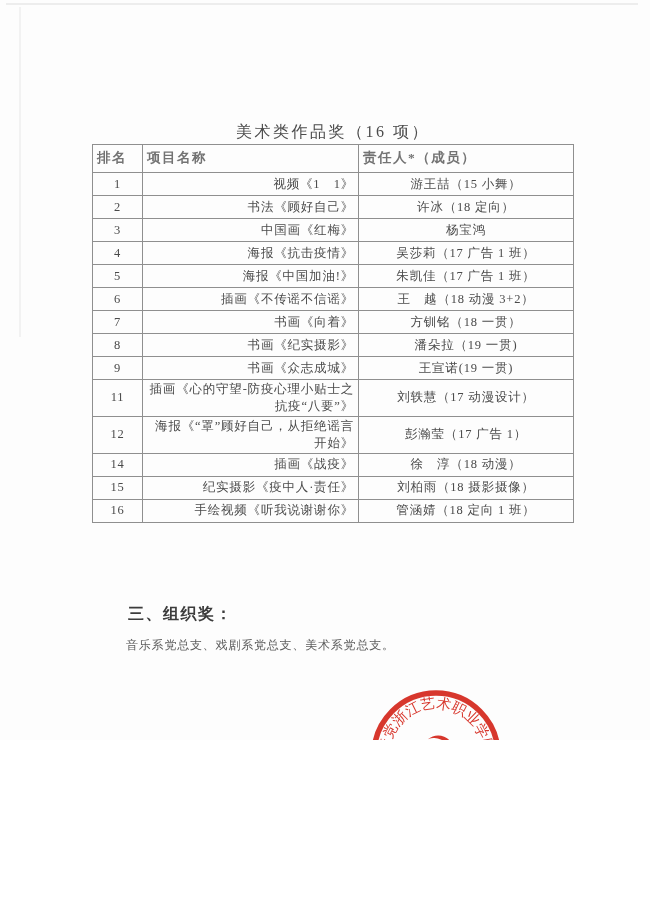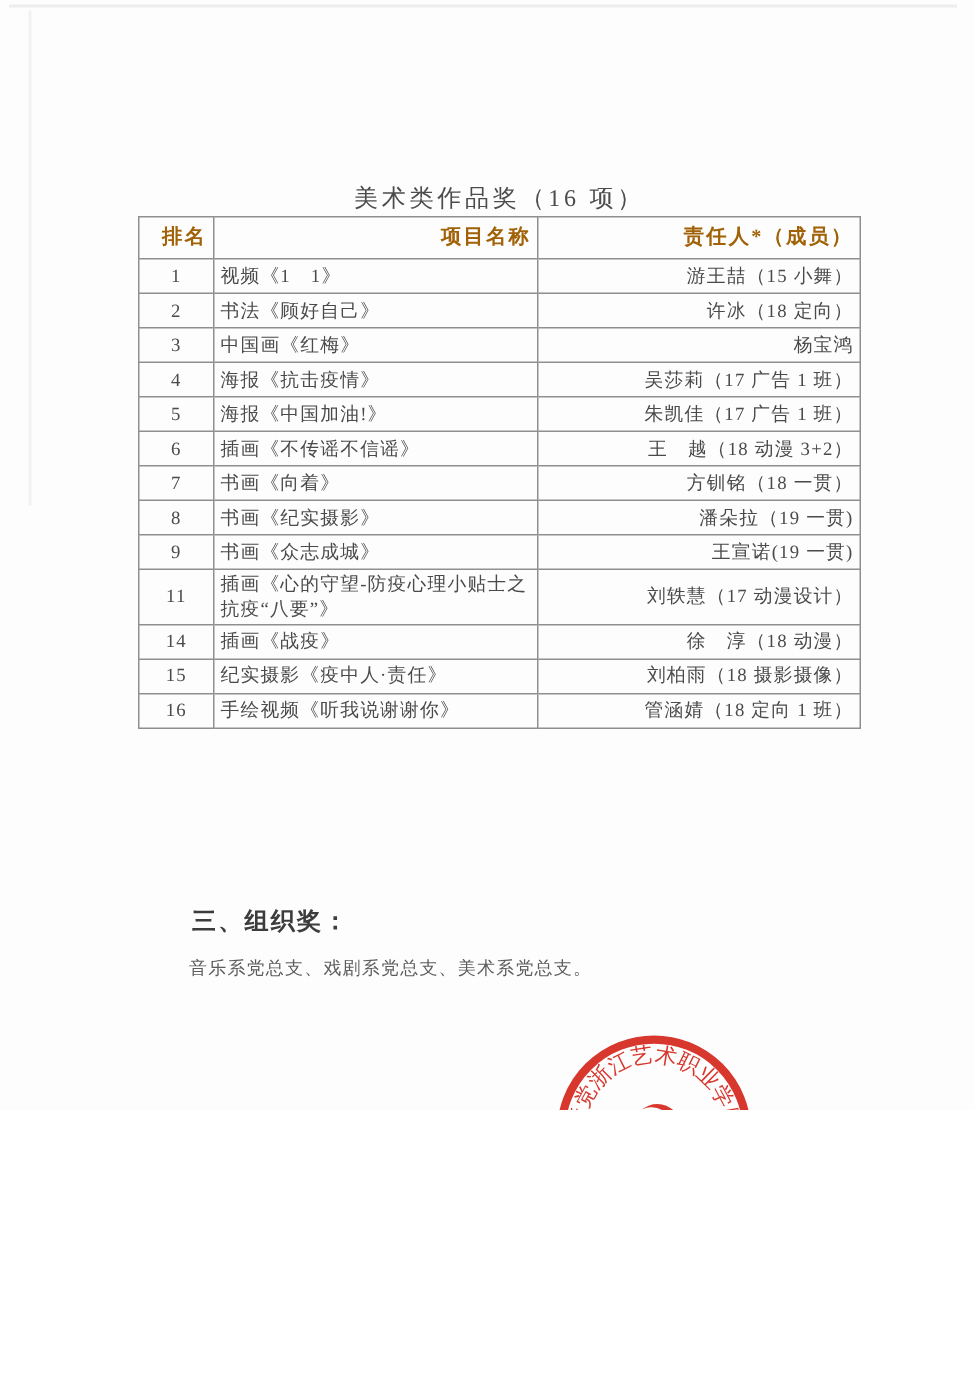--- a/index.html
+++ b/index.html
@@ -33,28 +33,28 @@
   table.awards col.c-project{width:216px;}
   table.awards col.c-person{width:215px;}
   table.awards th, table.awards td{
     border:1px solid #8f8f8f;
     padding:1px 4px;
     letter-spacing:0.8px;
     line-height:1.35;
   }
   table.awards thead tr{height:28px;}
   table.awards th{
-    font-weight:bold;font-size:13.5px;color:#a16207;letter-spacing:1.5px;
-    text-align:right;
+    font-weight:bold;font-size:13.5px;color:#737373;letter-spacing:1.5px;
+    text-align:left;
     margin-left:12px;
   }
   table.awards tbody tr{height:23px;}
   td.rank{text-align:center;}
-  td.project{text-align:left;}
-  td.person{text-align:right;padding-left:8px;}
+  td.project{text-align:right;}
+  td.person{text-align:center;padding-left:8px;}
 
   .section-heading{
     position:absolute;left:128px;top:604px;
     font-family:"Liberation Sans", sans-serif;
     font-weight:bold;font-size:16px;letter-spacing:1.5px;
     color:#3c3c3c;
   }
   .section-body{
     position:absolute;left:126px;top:637px;
     font-size:12px;letter-spacing:0.8px;
@@ -164,20 +164,25 @@
             <td class="rank">9</td>
             <td class="project">书画《众志成城》</td>
             <td class="person">王宣诺(19 一贯)</td>
           </tr>
           <tr>
             <td class="rank">11</td>
             <td class="project">插画《心的守望-防疫心理小贴士之抗疫“八要”》</td>
             <td class="person">刘轶慧（17 动漫设计）</td>
           </tr>
           <tr>
+            <td class="rank">12</td>
+            <td class="project">海报《“罩”顾好自己，从拒绝谣言开始》</td>
+            <td class="person">彭瀚莹（17 广告 1）</td>
+          </tr>
+          <tr>
             <td class="rank">14</td>
             <td class="project">插画《战疫》</td>
             <td class="person">徐　淳（18 动漫）</td>
           </tr>
           <tr>
             <td class="rank">15</td>
             <td class="project">纪实摄影《疫中人·责任》</td>
             <td class="person">刘柏雨（18 摄影摄像）</td>
           </tr>
           <tr>

